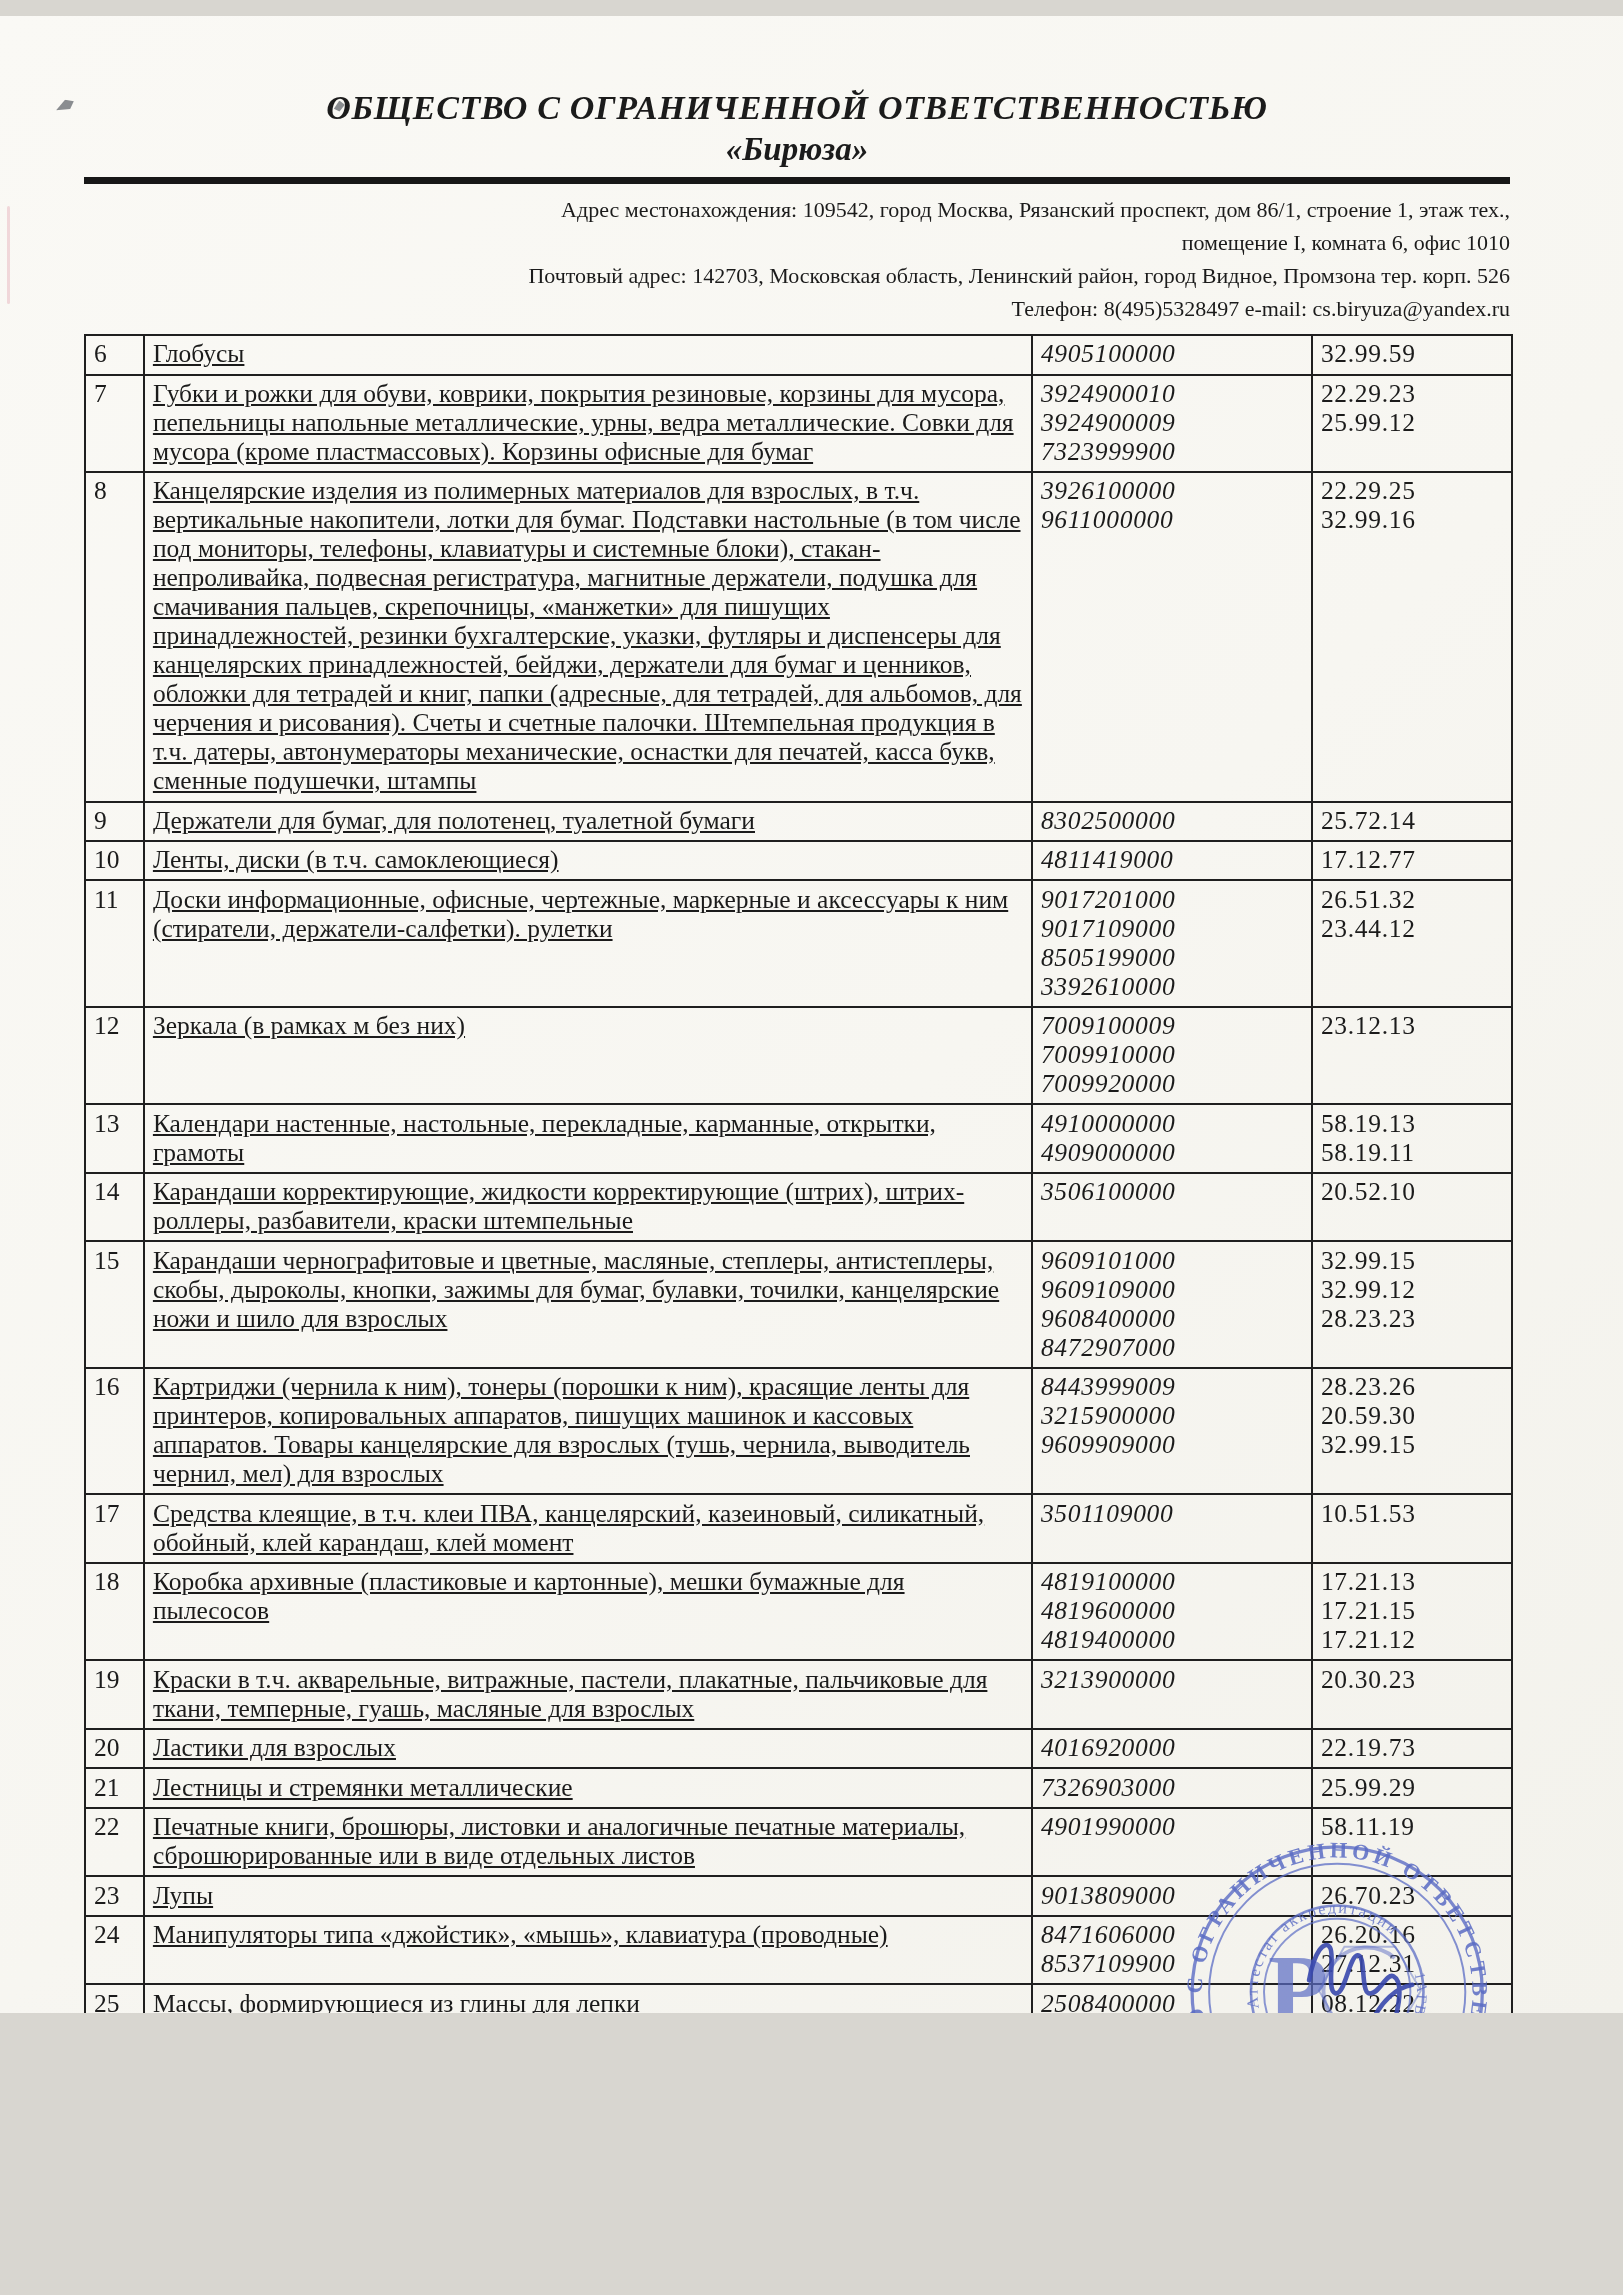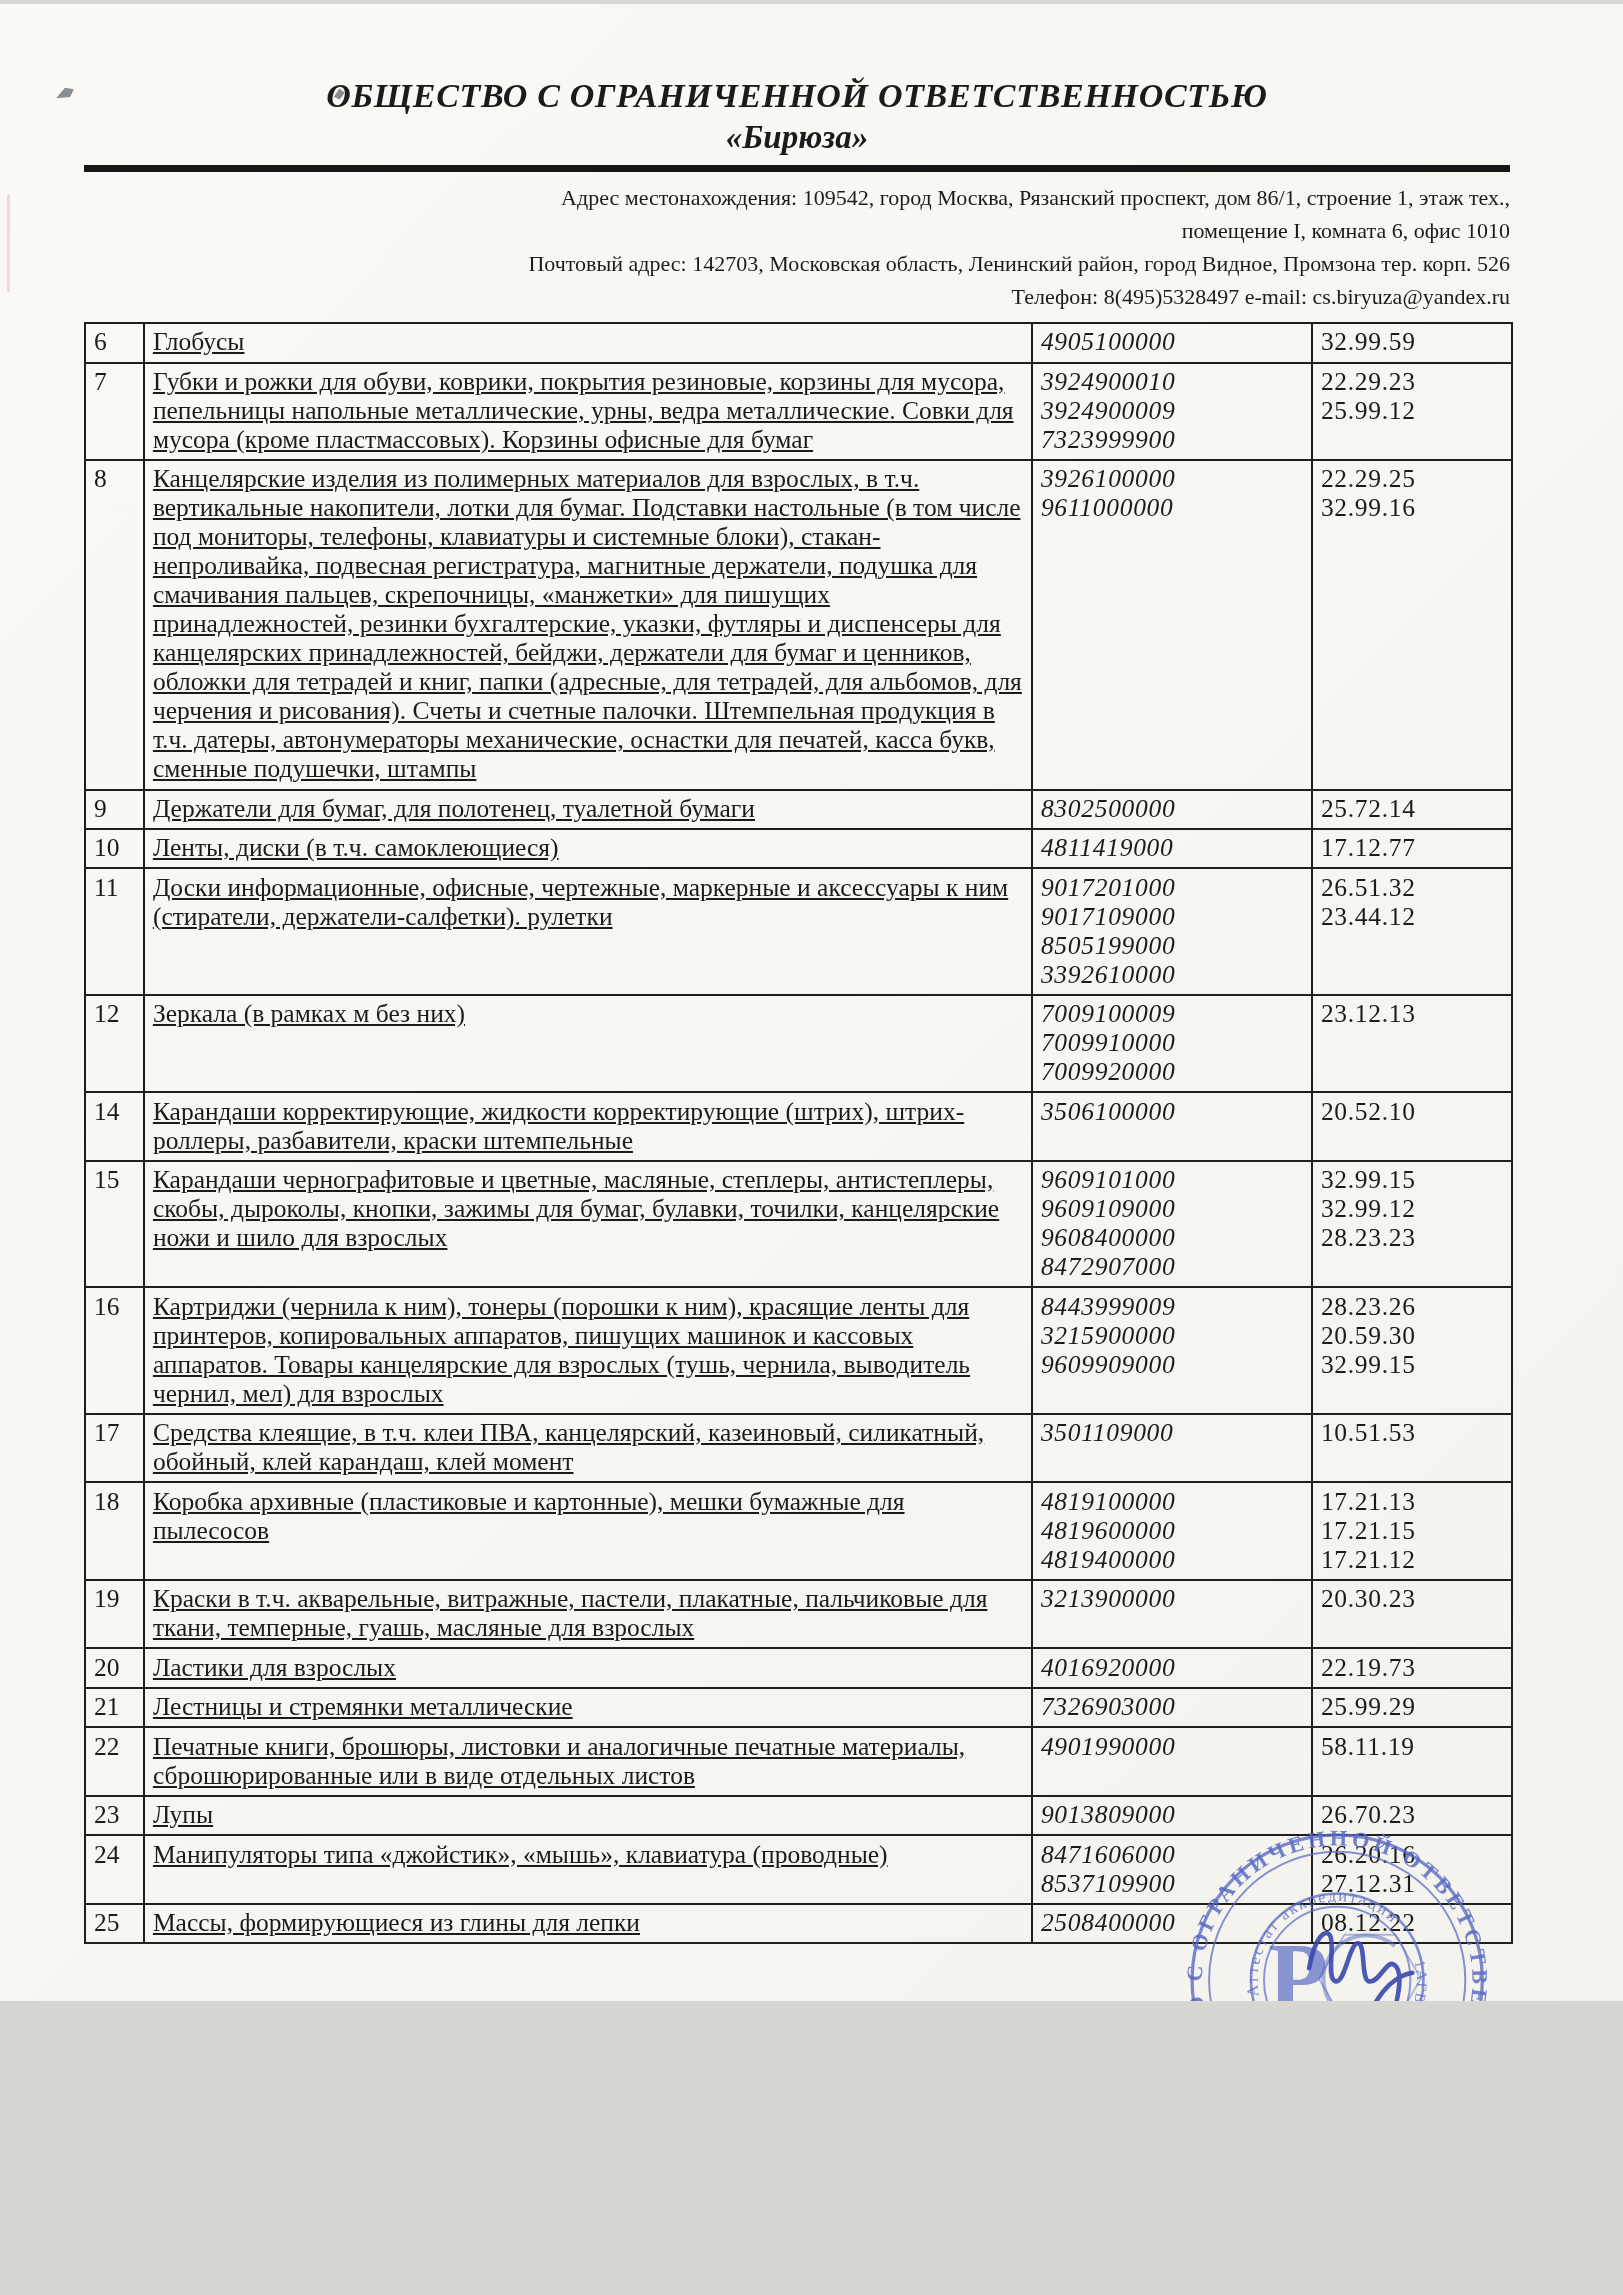--- a/index.html
+++ b/index.html
@@ -1,20 +1,20 @@
 <!DOCTYPE html>
 <html style="font-size:10.5px"><head>
 <meta charset="utf-8">
 <style>
   html,body{margin:0;padding:0;background:#d8d6d0;}
   .page{
     position:relative;
     width:1623px;
     height:1997px;
-    margin:4px auto;
+    margin:16px auto;
     background:linear-gradient(135deg,#faf9f5 0%,#f7f6f1 55%,#f3f2ec 100%);
     overflow:hidden;
     font-family:"Liberation Serif","DejaVu Serif",serif;
     color:#1b1b1b;
   }
   
   .speck{position:absolute;background:#8a8d90;border-radius:1.3px;transform:rotate(-18deg);}
   .speck.a{left:55px;top:84px;width:19.6px;height:10.5px;clip-path:polygon(0 70%,60% 0,100% 40%,70% 100%);}
   .speck.b{left:332px;top:85px;width:13px;height:10.5px;clip-path:polygon(10% 60%,70% 0,100% 55%,45% 100%);}
   .pink-streak{position:absolute;left:6.5px;top:190px;width:3.3px;height:98px;background:rgba(219,128,148,.28);border-radius:2px;}
@@ -157,20 +157,32 @@
             <td class="c-codes">
               <div class="code-line">7009100009</div>
               <div class="code-line">7009910000</div>
               <div class="code-line">7009920000</div>
             </td>
             <td class="c-okpd">
               <div class="okpd-line">23.12.13</div>
             </td>
           </tr>
           <tr>
+            <td class="c-num">13</td>
+            <td class="c-desc">Календари настенные, настольные, перекладные, карманные, открытки, грамоты</td>
+            <td class="c-codes">
+              <div class="code-line">4910000000</div>
+              <div class="code-line">4909000000</div>
+            </td>
+            <td class="c-okpd">
+              <div class="okpd-line">58.19.13</div>
+              <div class="okpd-line">58.19.11</div>
+            </td>
+          </tr>
+          <tr>
             <td class="c-num">14</td>
             <td class="c-desc">Карандаши корректирующие, жидкости корректирующие (штрих), штрих-роллеры, разбавители, краски штемпельные</td>
             <td class="c-codes">
               <div class="code-line">3506100000</div>
             </td>
             <td class="c-okpd">
               <div class="okpd-line">20.52.10</div>
             </td>
           </tr>
           <tr>

